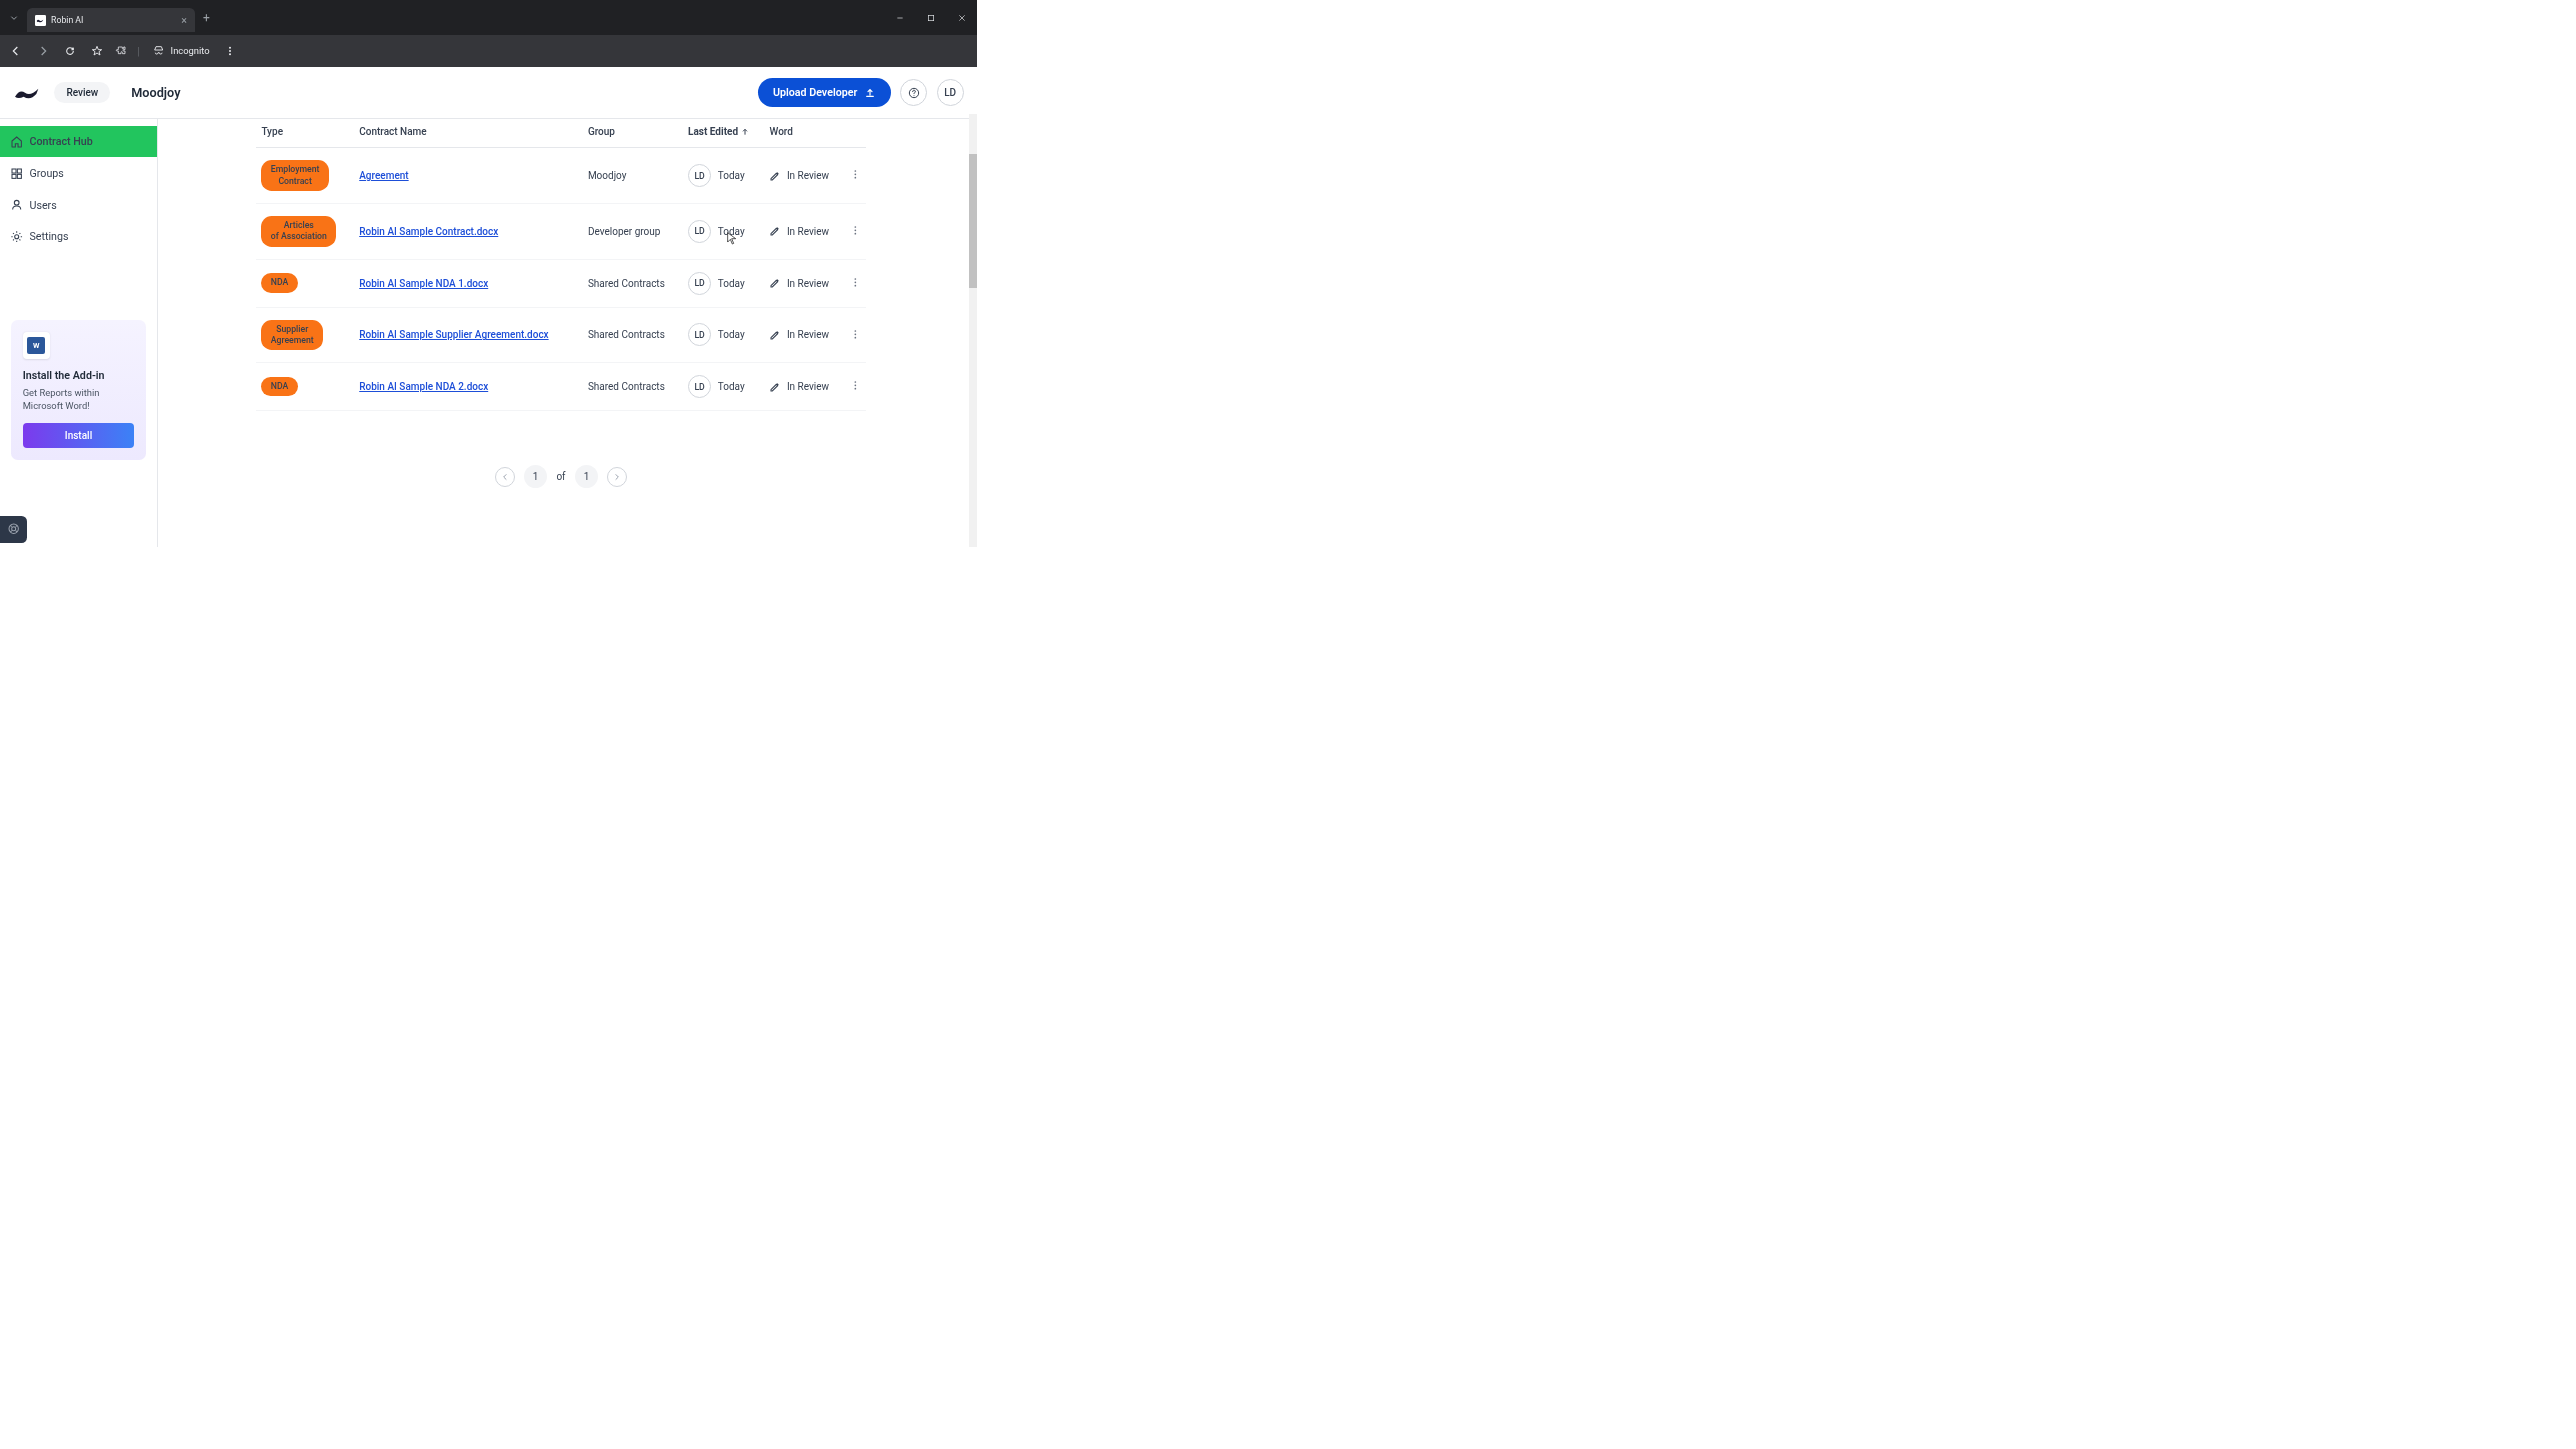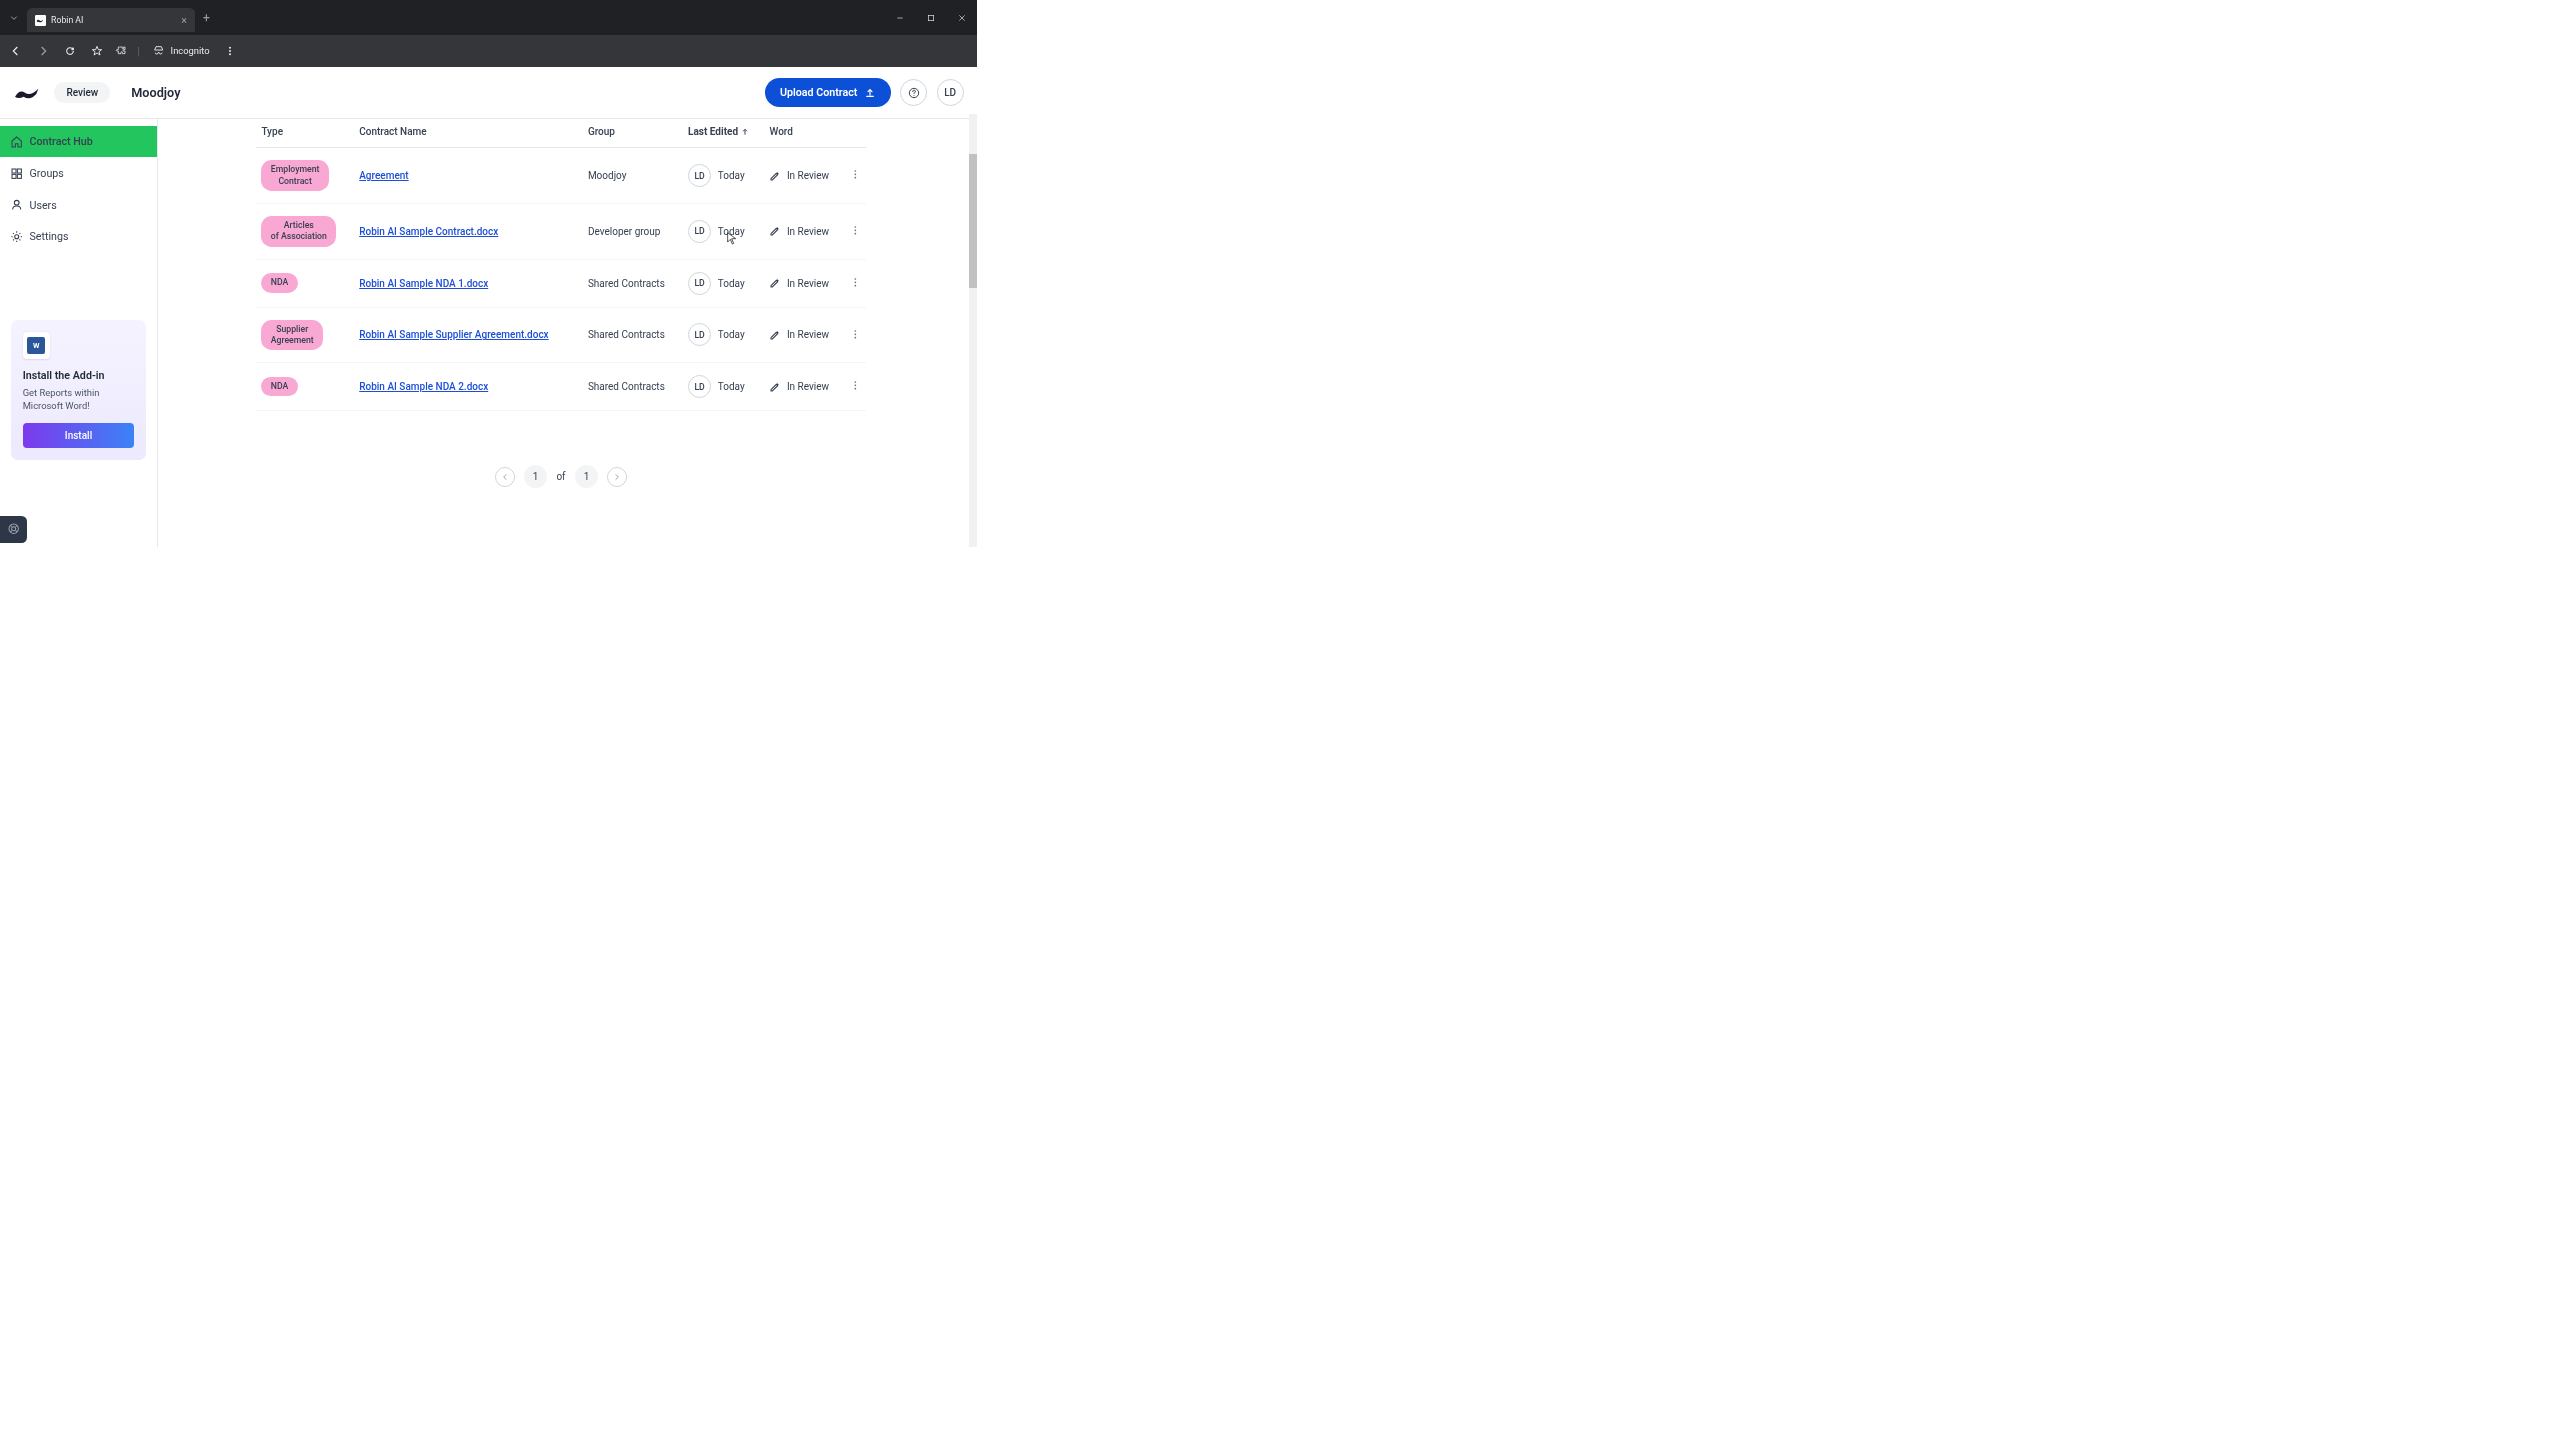--- a/index.html
+++ b/index.html
@@ -50,21 +50,21 @@
 .help-float { position: absolute; left: 0; bottom: 9.4px; width: 27px; height: 27px; background: #2d3748; border-radius: 0 5.4px 5.4px 0; display: flex; align-items: center; justify-content: center; }
 
 
 .content { flex: 1; padding: 0 27px 0 98px; position: relative; overflow-y: auto; }
 .table-wrap { width: 100%; max-width: 610px; }
 table { width: 100%; border-collapse: collapse; }
 thead th { text-align: left; font-size: 10px; font-weight: 500; color: #374151; padding: 6.7px 5.4px 10.7px; border-bottom: 0.7px solid #e5e7eb; }
 thead th.sortable { font-weight: 700; }
 tbody tr { border-bottom: 0.7px solid #f3f4f6; }
 tbody td { padding: 12px 5.4px; font-size: 10px; color: #374151; vertical-align: middle; }
-.type-pill { background: #f9a8d4; border-radius: 10.7px; padding: 4px 9.4px; font-size: 8.7px; font-weight: 500; color: #374151; display: inline-block; text-align: center; line-height: 1.3; }
+.type-pill { background: #f97316; border-radius: 10.7px; padding: 4px 9.4px; font-size: 8.7px; font-weight: 500; color: #374151; display: inline-block; text-align: center; line-height: 1.3; }
 .contract-link { color: #1d4ed8; text-decoration: underline; font-weight: 500; }
 .editor-cell { display: flex; align-items: center; gap: 6.7px; }
 .avatar-sm { width: 23px; height: 23px; border: 1px solid #d1d5db; border-radius: 50%; display: flex; align-items: center; justify-content: center; font-size: 8.7px; font-weight: 500; color: #374151; }
 .stage-cell { display: flex; align-items: center; gap: 5.4px; text-align: right; }
 .row-actions { width: 20px; text-align: center; color: #6b7280; }
 .dots-v { cursor: pointer; }
 
 .pagination { display: flex; align-items: center; justify-content: center; gap: 9.4px; margin-top: 54px; padding-bottom: 27px; }
 .page-nav { width: 20px; height: 20px; border: 1px solid #d1d5db; border-radius: 50%; display: flex; align-items: center; justify-content: center; color: #9ca3af; }
 .page-num { background: #f3f4f6; border-radius: 50%; width: 23px; height: 23px; display: flex; align-items: center; justify-content: center; font-size: 10px; color: #374151; }
@@ -159,21 +159,21 @@
 </div>
 
 <div class="app-header">
   <svg class="logo" viewBox="0 0 42 32">
       <path d="M3 22 Q10 10 18 16 Q26 22 38 10 L35 18 Q26 28 16 22 Q8 26 3 22" fill="#1a1a2e"></path>
     </svg>
   <div class="review-pill">Review</div>
   <div class="org-name">Moodjoy</div>
   <div class="header-right">
     <div class="upload-btn">
-      <span>Upload Contract</span>
+      <span>Upload Developer</span>
       <svg width="12" height="12" viewBox="0 0 18 18">
           <path d="M9 12V4M6 7l3-3 3 3M4 14h10" stroke="currentColor" stroke-width="1.8" fill="none" stroke-linecap="round"></path>
         </svg>
     </div>
     <div class="circle-btn">
       <svg width="12" height="12" viewBox="0 0 18 18">
           <circle cx="9" cy="9" r="7" stroke="currentColor" stroke-width="1.5" fill="none"></circle>
           <path d="M7 7a2 2 0 113 1.5c-.7.5-1 1-1 1.5M9 13h.01" stroke="currentColor" stroke-width="1.5" fill="none" stroke-linecap="round"></path>
         </svg>
     </div>

